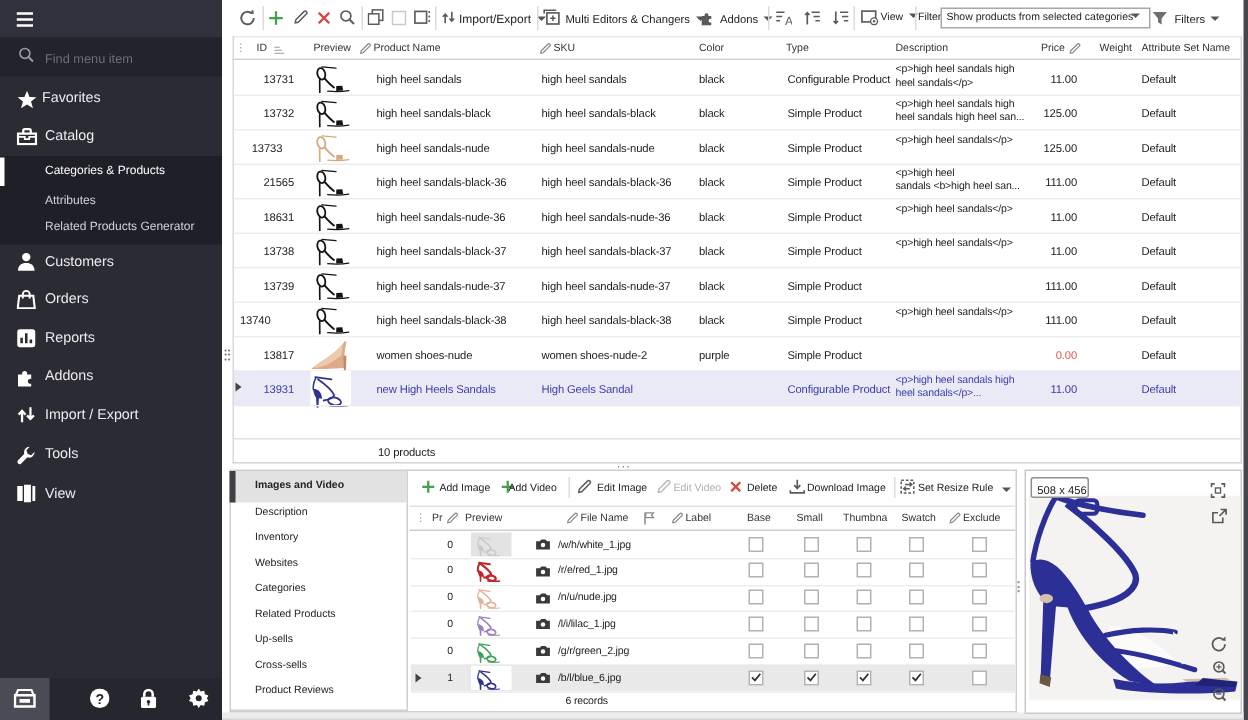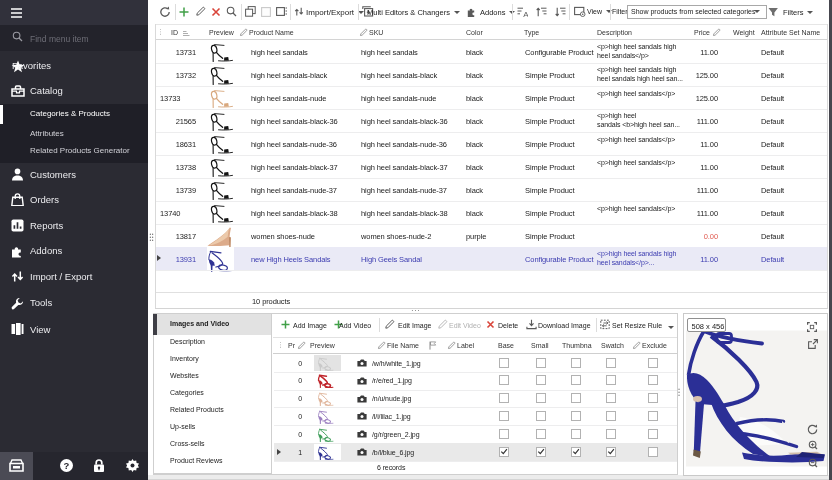--- a/index.html
+++ b/index.html
@@ -53,21 +53,21 @@
       <path d="M2.8 3.8 2.8 9.5 M1.2 5.2 2.8 3.5 4.4 5.2" fill="none" stroke="#5a5a5a" stroke-width="1.1"></path>
       <path d="M7.2 1.8 7.2 7.5 M5.6 6.3 7.2 8 8.8 6.3" fill="none" stroke="#5a5a5a" stroke-width="1.1"></path>
     </svg>
 <div class="tbtxt" style="left:306px;top:8px">Import/Export<span class="caret" style="border-top-color:#555"></span></div>
 <div class="sep" style="left:358px;top:4px;height:16px"></div>
 <svg class="abs" style="left:362px;top:6px" width="12" height="11" viewBox="0 0 12 11">
       <path d="M0.8 3 V0.8 h8" fill="none" stroke="#5a5a5a" stroke-width="1.1"></path>
       <rect x="2.6" y="2.6" width="8" height="7.4" fill="none" stroke="#5a5a5a" stroke-width="1.1"></rect>
       <path d="M6.6 4.4v3.6M4.8 6.2h3.6" stroke="#5a5a5a" stroke-width="1"></path>
     </svg>
-<div class="tbtxt" style="left:367px;top:8px;font-size:7.5px">Multi Editors &amp; Changers<span class="caret" style="border-top-color:#555"></span></div>
+<div class="tbtxt" style="left:377px;top:8px;font-size:7.5px">Multi Editors &amp; Changers<span class="caret" style="border-top-color:#555"></span></div>
 <svg class="abs" style="left:467px;top:7px" width="10" height="10" viewBox="0 0 10 10">
       <path d="M0.8 3.6h2a1.3 1.3 0 1 1 2.4 0h2v2a1.3 1.3 0 1 0 0 2.4v2H0.8z" fill="#5a5a5a"></path>
     </svg>
 <div class="tbtxt" style="left:480px;top:8px;font-size:7.5px">Addons<span class="caret" style="border-top-color:#555"></span></div>
 <div class="sep" style="left:512px;top:4px;height:16px"></div>
 <svg class="abs" style="left:517px;top:7px" width="11" height="10" viewBox="0 0 11 10">
       <path d="M0.5 1.2h5.5M0.5 4h4M0.5 6.8h2.5" stroke="#5a5a5a" stroke-width="1"></path>
       <text x="6.3" y="9.6" font-size="8" font-family="Liberation Sans" fill="#5a5a5a">A</text>
     </svg>
 <svg class="abs" style="left:536px;top:7px" width="11" height="10" viewBox="0 0 11 10">
@@ -153,21 +153,21 @@
 </svg>
 <div class="cell" style="left:251px;top:71px;color:#1c1c1c">high heel sandals-black</div>
 <div class="cell" style="left:361px;top:71px;color:#1c1c1c">high heel sandals-black</div>
 <div class="cell" style="left:466px;top:71px;color:#1c1c1c">black</div>
 <div class="cell" style="left:525px;top:71px;color:#1c1c1c">Simple Product</div>
 <div class="cell" style="left:597px;top:66px;font-size:7px;letter-spacing:-0.1px;color:#1c1c1c">&lt;p&gt;high heel sandals high</div>
 <div class="cell" style="left:597px;top:75px;font-size:7px;letter-spacing:-0.1px;color:#1c1c1c">heel sandals high heel san...</div>
 <div class="cell" style="left:680px;top:71px;width:38px;text-align:right;color:#1c1c1c">125.00</div>
 <div class="cell" style="left:761px;top:71px;color:#1c1c1c">Default</div>
 <div class="abs" style="left:156px;top:86px;width:671px;height:1px;background:#ededee"></div>
-<div class="cell" style="left:160px;top:94px;width:36px;text-align:left;color:#1c1c1c">13733</div>
+<div class="cell" style="left:160px;top:94px;width:36px;text-align:center;color:#1c1c1c">13733</div>
 <svg class="abs" style="left:206px;top:87px" width="28" height="21" viewBox="0 0 28 21">
 <g fill="none" stroke="#d8a87e" stroke-linecap="round">
  <path d="M8.6 3.6 L18 4.4" stroke-width="0.9"></path>
  <ellipse cx="8.2" cy="8.2" rx="2.6" ry="3.9" transform="rotate(-14 8.2 8.2)" stroke-width="1.2"></ellipse>
  <path d="M7.1 12.2 L7.2 20.6" stroke-width="1.1"></path>
  <path d="M10.4 11.3 C12.2 13.4,14.2 15.6,16.6 17.3" stroke-width="1.3"></path>
  <path d="M12.5 19.8 C17 20.2,22.5 20.1,26.5 19.4" stroke-width="0.9"></path>
 </g>
 <path d="M18.2 16.4 L22.2 16.1 L22.8 19.4 L18.1 19.7z" fill="#d8a87e"></path>
 </svg>
@@ -609,21 +609,21 @@
     </svg>
 <div class="abs" style="left:0;top:25px;width:148px;height:26px;background:#23232b"></div>
 <svg class="abs" style="left:12px;top:31px" width="11" height="11" viewBox="0 0 11 11">
       <circle cx="4.6" cy="4.6" r="3.3" fill="none" stroke="#9a9aa2" stroke-width="1.1"></circle>
       <path d="M7 7 10 10" stroke="#9a9aa2" stroke-width="1.3"></path>
     </svg>
 <div class="abs" style="left:30px;top:33.5px;font-size:8.5px;color:#6d6d76">Find menu item</div>
 <svg class="abs" style="left:11px;top:59.5px" width="14" height="13" viewBox="0 0 14 13">
       <path d="M7 0.5 8.7 4.7 13.3 4.9 9.7 7.7 11 12.2 7 9.6 3 12.2 4.3 7.7 0.7 4.9 5.3 4.7z" fill="#fff"></path>
     </svg>
-<div class="abs" style="left:12px;top:60px;font-size:9.5px;color:#ececef;white-space:nowrap">Favorites</div>
+<div class="abs" style="left:28px;top:60px;font-size:9.5px;color:#ececef;white-space:nowrap">Favorites</div>
 <svg class="abs" style="left:11px;top:84.5px" width="14" height="12" viewBox="0 0 14 12">
       <path d="M1 4 H13 V11 H1z M4.5 4 V2 a1 1 0 0 1 1-1 H8.5 a1 1 0 0 1 1 1 V4" fill="none" stroke="#fff" stroke-width="1.5"></path>
       <path d="M1 6.2 H5.5 V7.8 H8.5 V6.2 H13" fill="none" stroke="#fff" stroke-width="1.2"></path>
     </svg>
 <div class="abs" style="left:30px;top:85px;font-size:9.5px;color:#ececef;white-space:nowrap">Catalog</div>
 <svg class="abs" style="left:11px;top:168.0px" width="13" height="13" viewBox="0 0 13 13">
       <circle cx="6.5" cy="3.4" r="2.8" fill="#fff"></circle>
       <path d="M1 12.5 C1 9,3.3 7.4,6.5 7.4 C9.7 7.4,12 9,12 12.5z" fill="#fff"></path>
     </svg>
 <div class="abs" style="left:30px;top:168.5px;font-size:9.5px;color:#ececef;white-space:nowrap">Customers</div>

